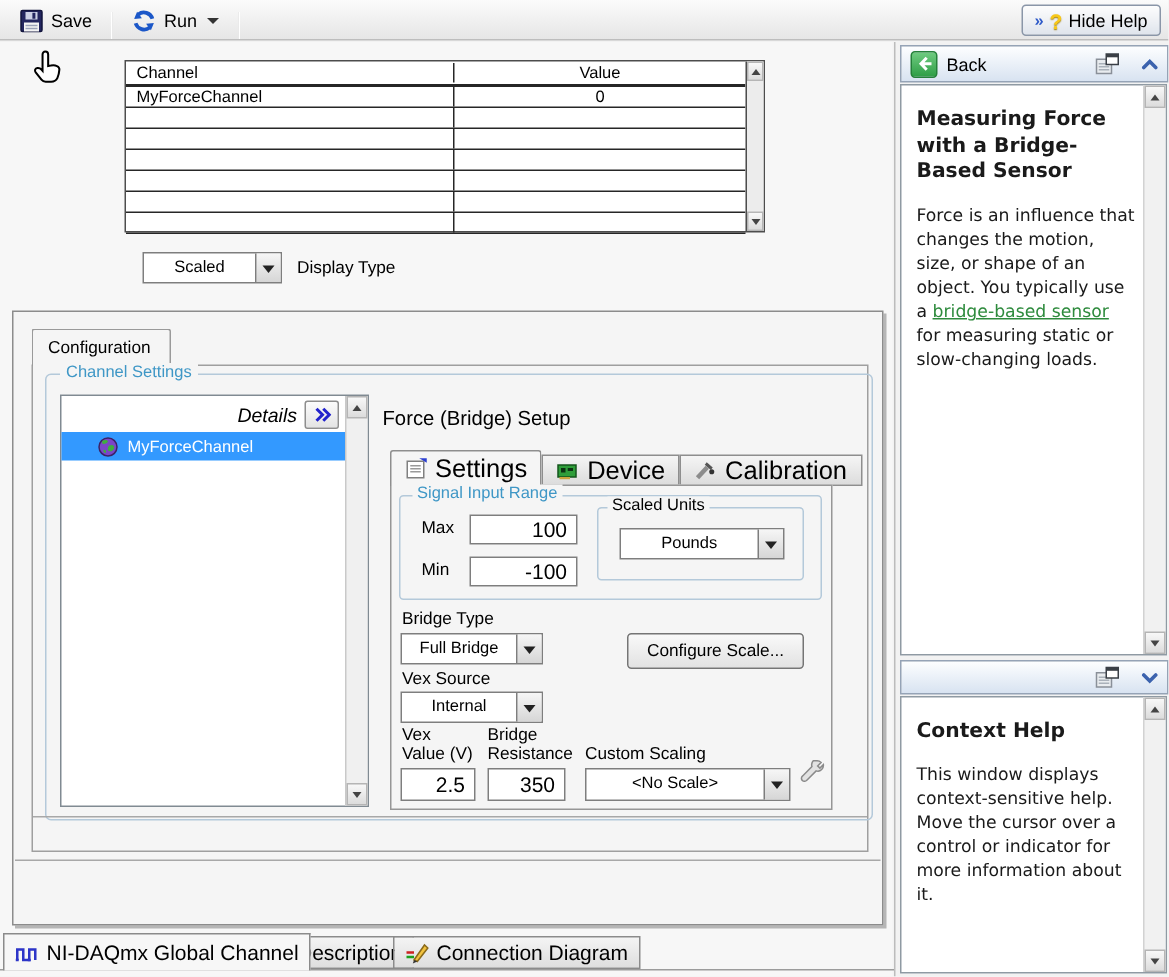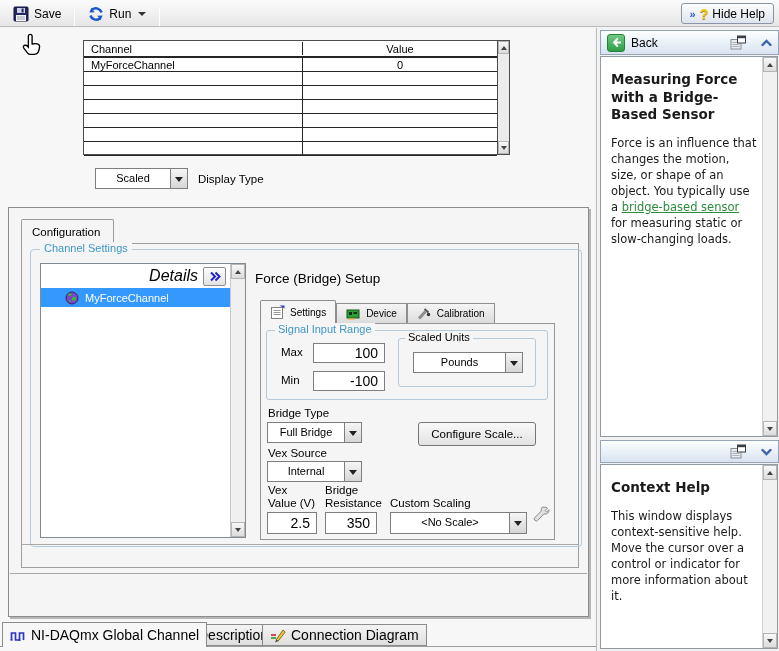--- a/index.html
+++ b/index.html
@@ -64,33 +64,33 @@
     border:1px solid #9f9f9f; background:#f5f5f5; }
   .main-sep { position:absolute; left:1px; top:365px; width:577px; height:1px; background:#a8a8a8; }
 
   .cs-label { position:absolute; left:18px; top:-2px; color:#3f97c6; background:#f5f5f5; padding:0 4px; z-index:2; }
   .cs-group { position:absolute; left:8px; top:5px; width:552px; height:298px;
     border:1px solid #b4c9da; border-radius:4px; }
 
   .chan-list { position:absolute; left:9px; top:13px; width:206px; height:275px;
     background:#fff; border:1px solid #808a92; }
   .cl-header { height:24px; display:flex; align-items:center; justify-content:flex-end; gap:5px; padding-right:19px; }
-  .cl-details { font-style:italic; font-size:16px; }
+  .cl-details { font-style:italic; font-size:13px; }
   .cl-expand { width:23px; height:19px; border:1px solid #8e8e8e; border-radius:2px;
     background:linear-gradient(#fcfcfc,#e3e3e3); display:flex; align-items:center; justify-content:center; }
   .cl-row-sel { margin-right:15px; height:19px; background:#3399ff; color:#fff;
     display:flex; align-items:center; gap:6px; padding-left:24px; }
   .cl-scroll { position:absolute; right:0; top:0; bottom:0; width:15px; background:#f0f0f0;
     border-left:1px solid #c9c9c9; display:flex; flex-direction:column; justify-content:space-between; }
   .cl-scroll .sb-btn { height:15px; }
 
   .setup-title { position:absolute; left:233px; top:27px; font-size:13.5px; }
   .setup-tabs { position:absolute; left:238px; top:56px; height:24px; display:flex; align-items:flex-end; }
   .s-tab { display:flex; align-items:center; gap:5px; padding:0 9px; height:21px;
-    background:linear-gradient(#f5f5f5,#dcdcdc); border:1px solid #8e8e8e; font-size:10px; }
+    background:linear-gradient(#f5f5f5,#dcdcdc); border:1px solid #8e8e8e; font-size:17px; }
   .s-tab.active { height:24px; background:#f5f5f5; border-bottom:none; z-index:2; border-radius:2px 2px 0 0; }
   .tab-page { position:absolute; left:238px; top:79px; width:295px; height:217px;
     border:1px solid #969696; background:#f5f5f5; }
 
   .sir-label { position:absolute; left:14px; top:-1px; color:#3f97c6; background:#f5f5f5; padding:0 3px; z-index:2; }
   .sir-group { position:absolute; left:5px; top:6px; width:282px; height:70px; border:1px solid #b4c9da; border-radius:3px; }
   .fld-label { position:absolute; font-size:11.5px; }
   .num-input { position:absolute; height:20px; border:1px solid #7e7e7e; background:#fff;
     text-align:right; padding-right:6px; font-family:"Liberation Sans",sans-serif; font-size:14px; }
   .su-group { position:absolute; left:131px; top:7px; width:138px; height:49px; border:1px solid #b4c9da; border-radius:3px; }

